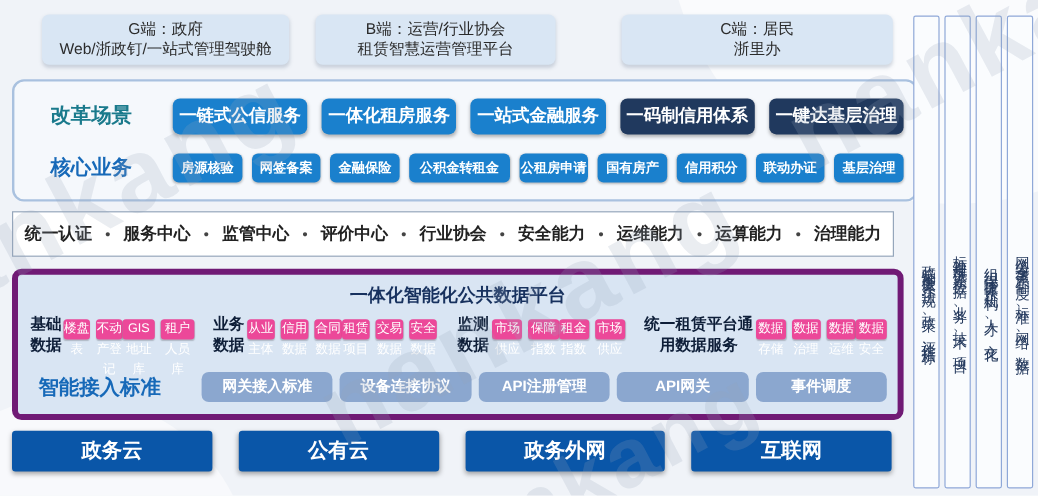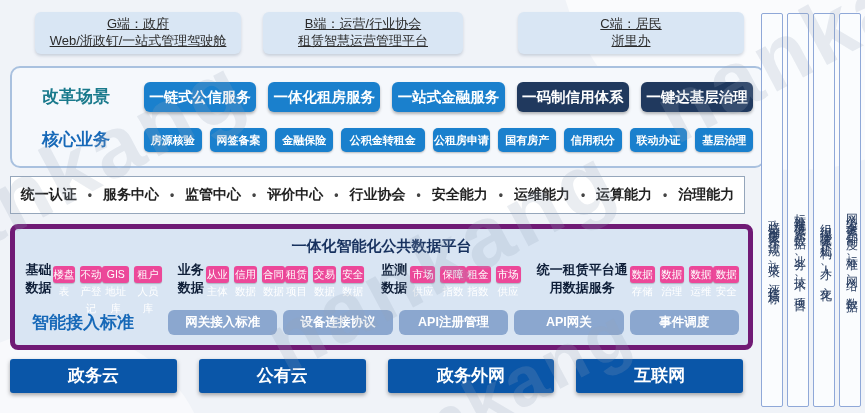--- a/index.html
+++ b/index.html
@@ -19,21 +19,21 @@
   .wm.w2{left:640px;top:-20px;}
   .wm.w3{left:-120px;top:120px;}
   .wm.w4{left:330px;top:360px;font-size:70px;}
 
   .main{position:absolute;left:0;top:0;width:757px;z-index:1;}
 
   
   .top-row{display:flex;margin:12px 0 0 35px;}
   .client-box{background:#d9e6f4;border-radius:6px;text-align:center;
     padding:4px 0;font-size:13px;color:#2b2b2b;line-height:1.3;
-    box-shadow:0 2px 3px rgba(90,110,140,.25);text-decoration:underline;}
+    box-shadow:0 2px 3px rgba(90,110,140,.25);}
   .client-box .l1,.client-box .l2{display:block;}
   .cb1{width:206px;}
   .cb2{width:200px;margin-left:22px;}
   .cb3{width:226px;margin-left:55px;}
 
   
   .scenario-box{margin:12px 0 0 10px;width:731px;border:2px solid #a9c1df;background:#f5f8fc;
     border-radius:10px;padding:14px 10px;}
   .s-row{display:flex;align-items:center;}
   .s-row + .s-row{margin-top:16px;}

